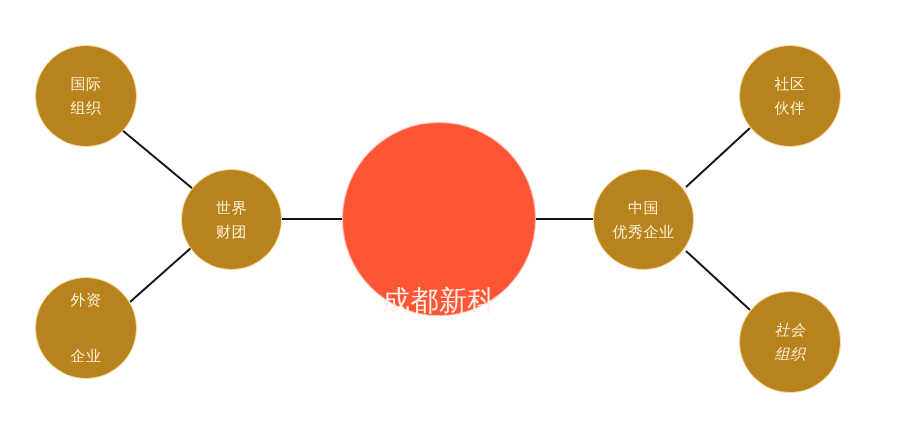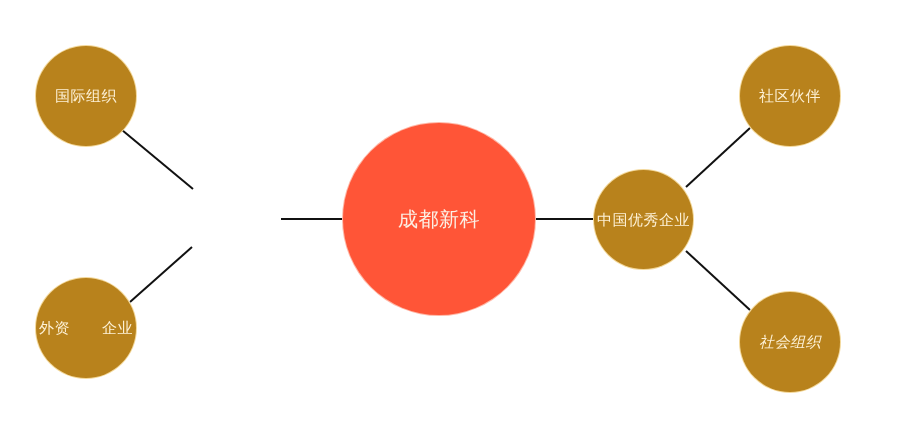--- a/index.html
+++ b/index.html
@@ -21,40 +21,41 @@
     }
     svg.connectors {
       position: absolute;
       left: 0; top: 0;
       width: 901px; height: 439px;
     }
     .node {
       position: absolute;
       border-radius: 50%;
       display: flex;
-      flex-direction: row;
+      flex-direction: column;
       align-items: center;
       justify-content: center;
       box-sizing: border-box;
     }
     .node.satellite {
       width: 100px; height: 100px;
       background: #B8821C;
       color: #FDF1D6;
       font-size: 15px;
       line-height: 24px;
       box-shadow: 0 0 0 1px #F3D89A;
     }
     .node.hub {
       width: 192px; height: 192px;
       background: #FF5537;
       color: #FCEFE4;
-      font-size: 20px;
+      font-size: 28px;
       line-height: 28px;
       box-shadow: 0 0 0 1px #FFB7A6;
+      justify-content: flex-end;
     }
     .node span {
       display: block;
       text-align: center;
       white-space: nowrap;
       letter-spacing: 0.5px;
     }
   </style>
 </head>
 <body>
@@ -73,20 +74,24 @@
   <div class="node satellite" style="left:36px; top:46px;">
     <span>国际</span>
     <span>组织</span>
   </div>
 
   <div class="node satellite" style="left:36px; top:278px;gap:32px;">
     <span>外资</span>
     <span>企业</span>
   </div>
 
+  <div class="node satellite" style="left:182px; top:170px; width:99px; height:99px;">
+    <span>世界</span>
+    <span>财团</span>
+  </div>
 
   <div class="node hub" style="left:343px; top:123px;">
     <span>成都新科</span>
   </div>
 
   <div class="node satellite" style="left:740px; top:46px;">
     <span>社区</span>
     <span>伙伴</span>
   </div>
 

